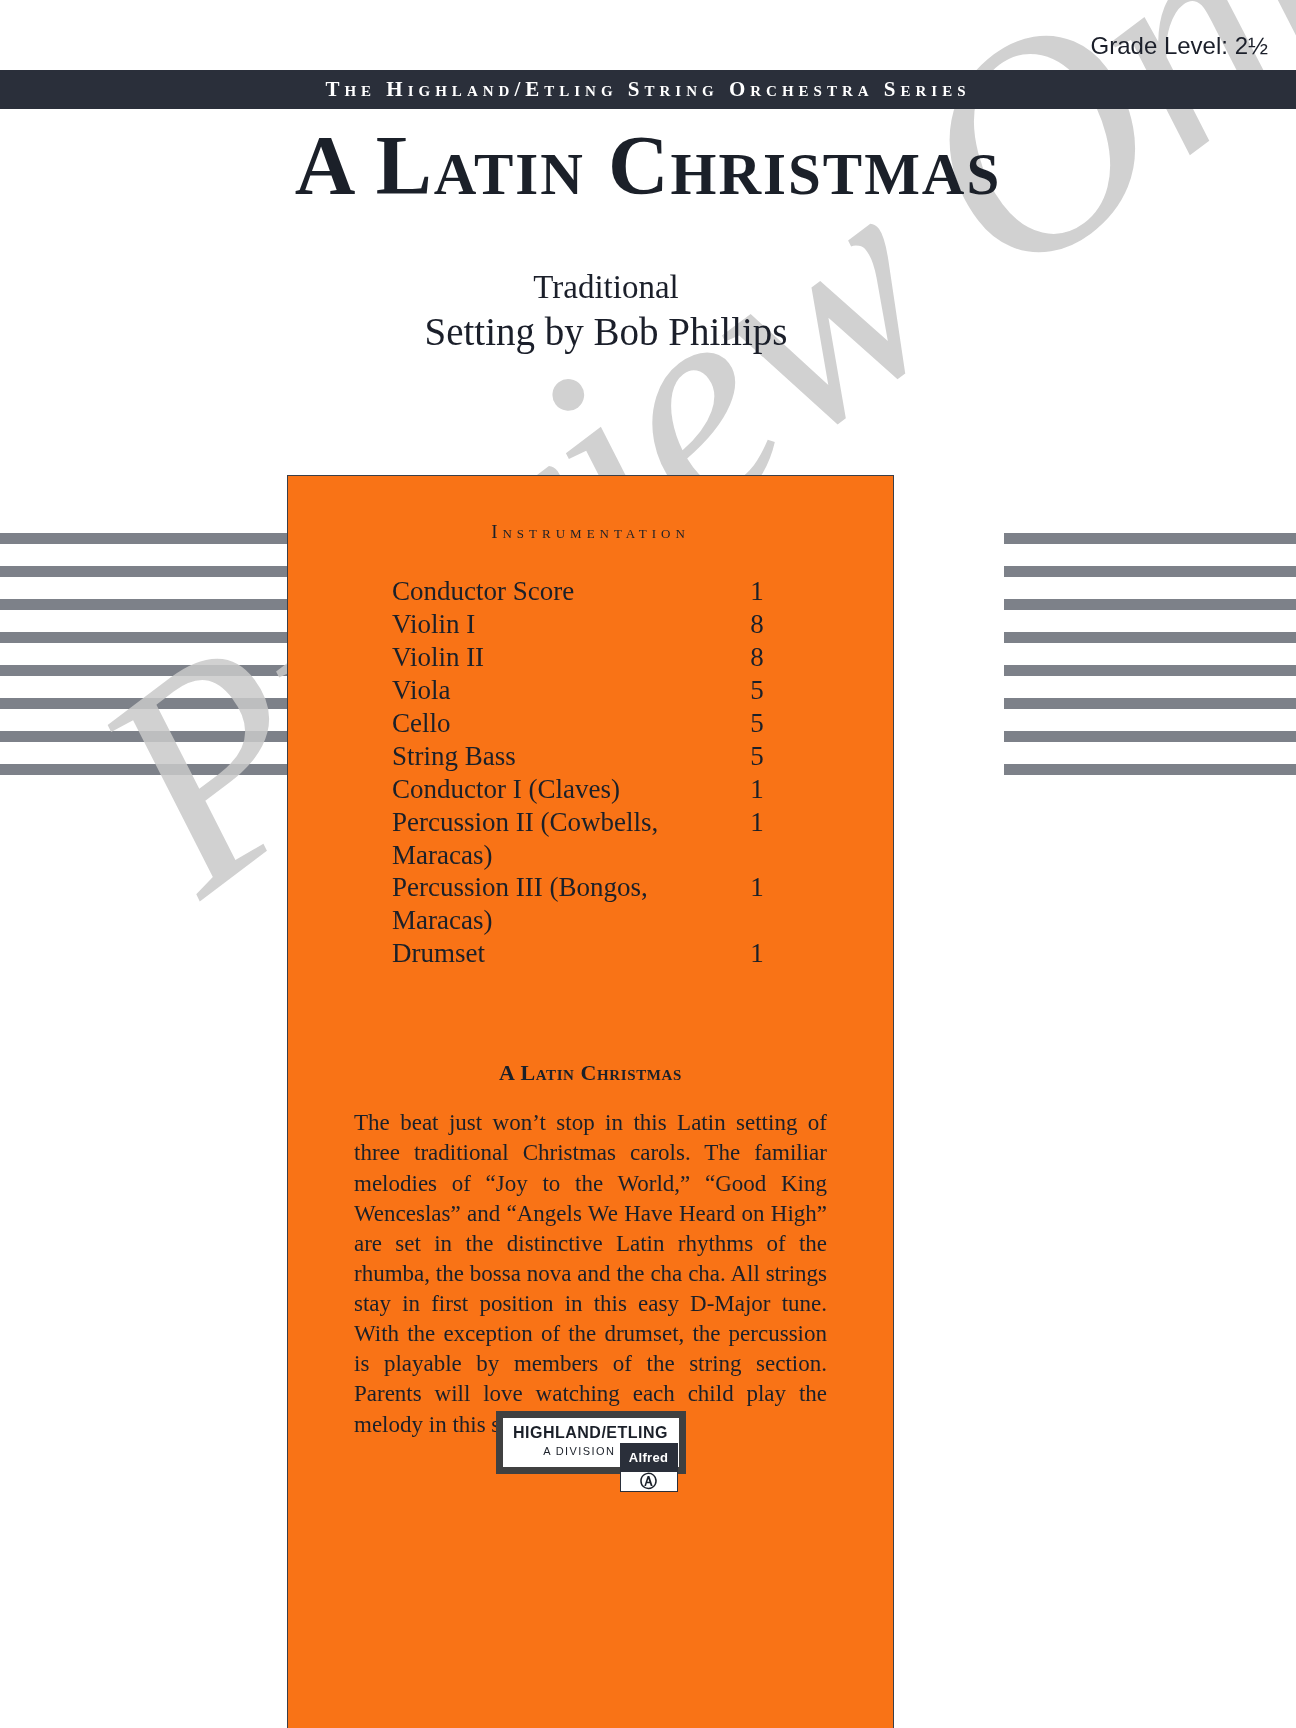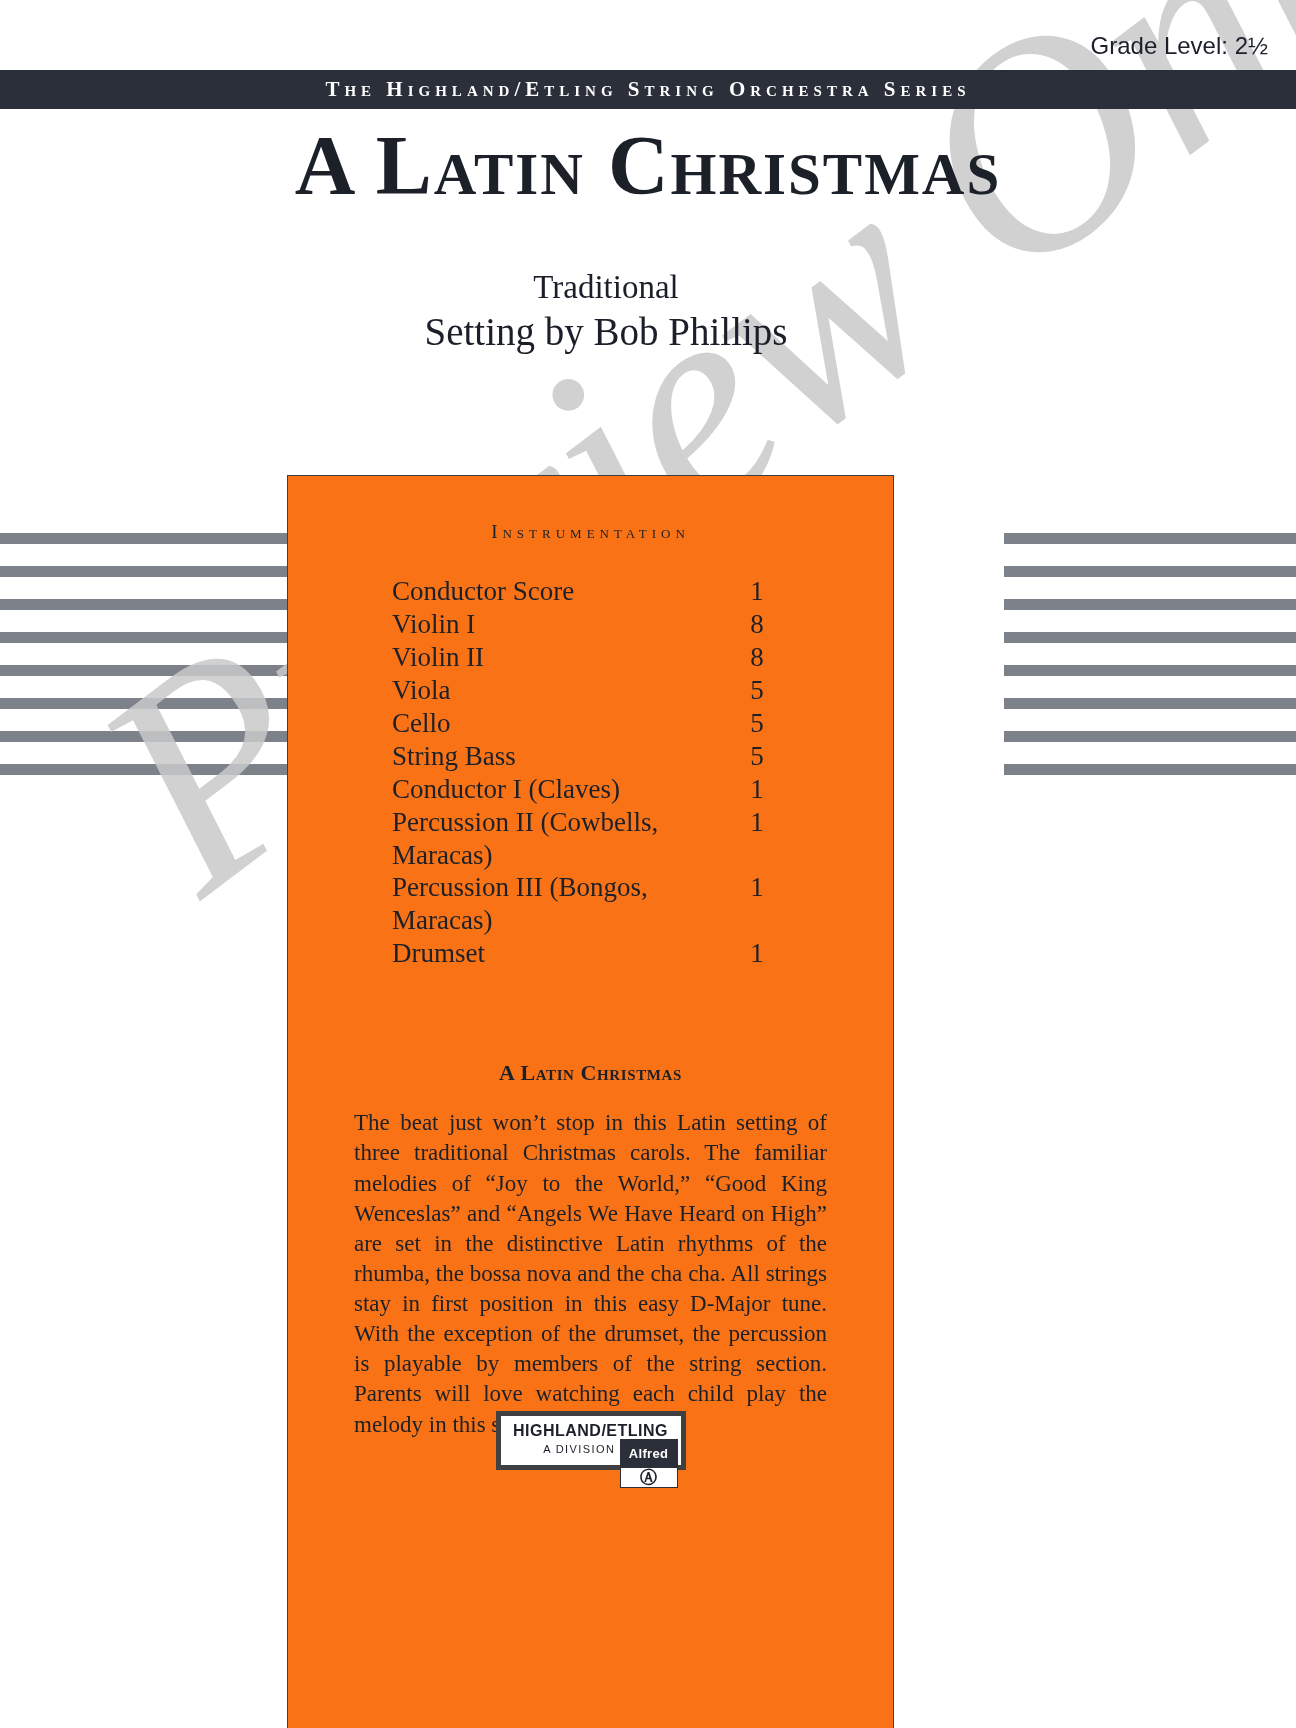--- a/index.html
+++ b/index.html
@@ -184,21 +184,21 @@
   
   #logo {
     position: absolute;
     left: 50%;
     transform: translateX(-50%);
     top: 935px;
     width: 190px;
     text-align: center;
   }
   #logo .logo-box {
-    border: 5px solid #404040;
+    border: 7px solid #404040;
     padding: 6px 8px 10px 8px;
     background: #fff;
   }
   #logo .logo-main {
     font-family: "Liberation Sans", sans-serif;
     font-weight: bold;
     font-size: 16px;
     letter-spacing: .5px;
     color: #1b2029;
   }

